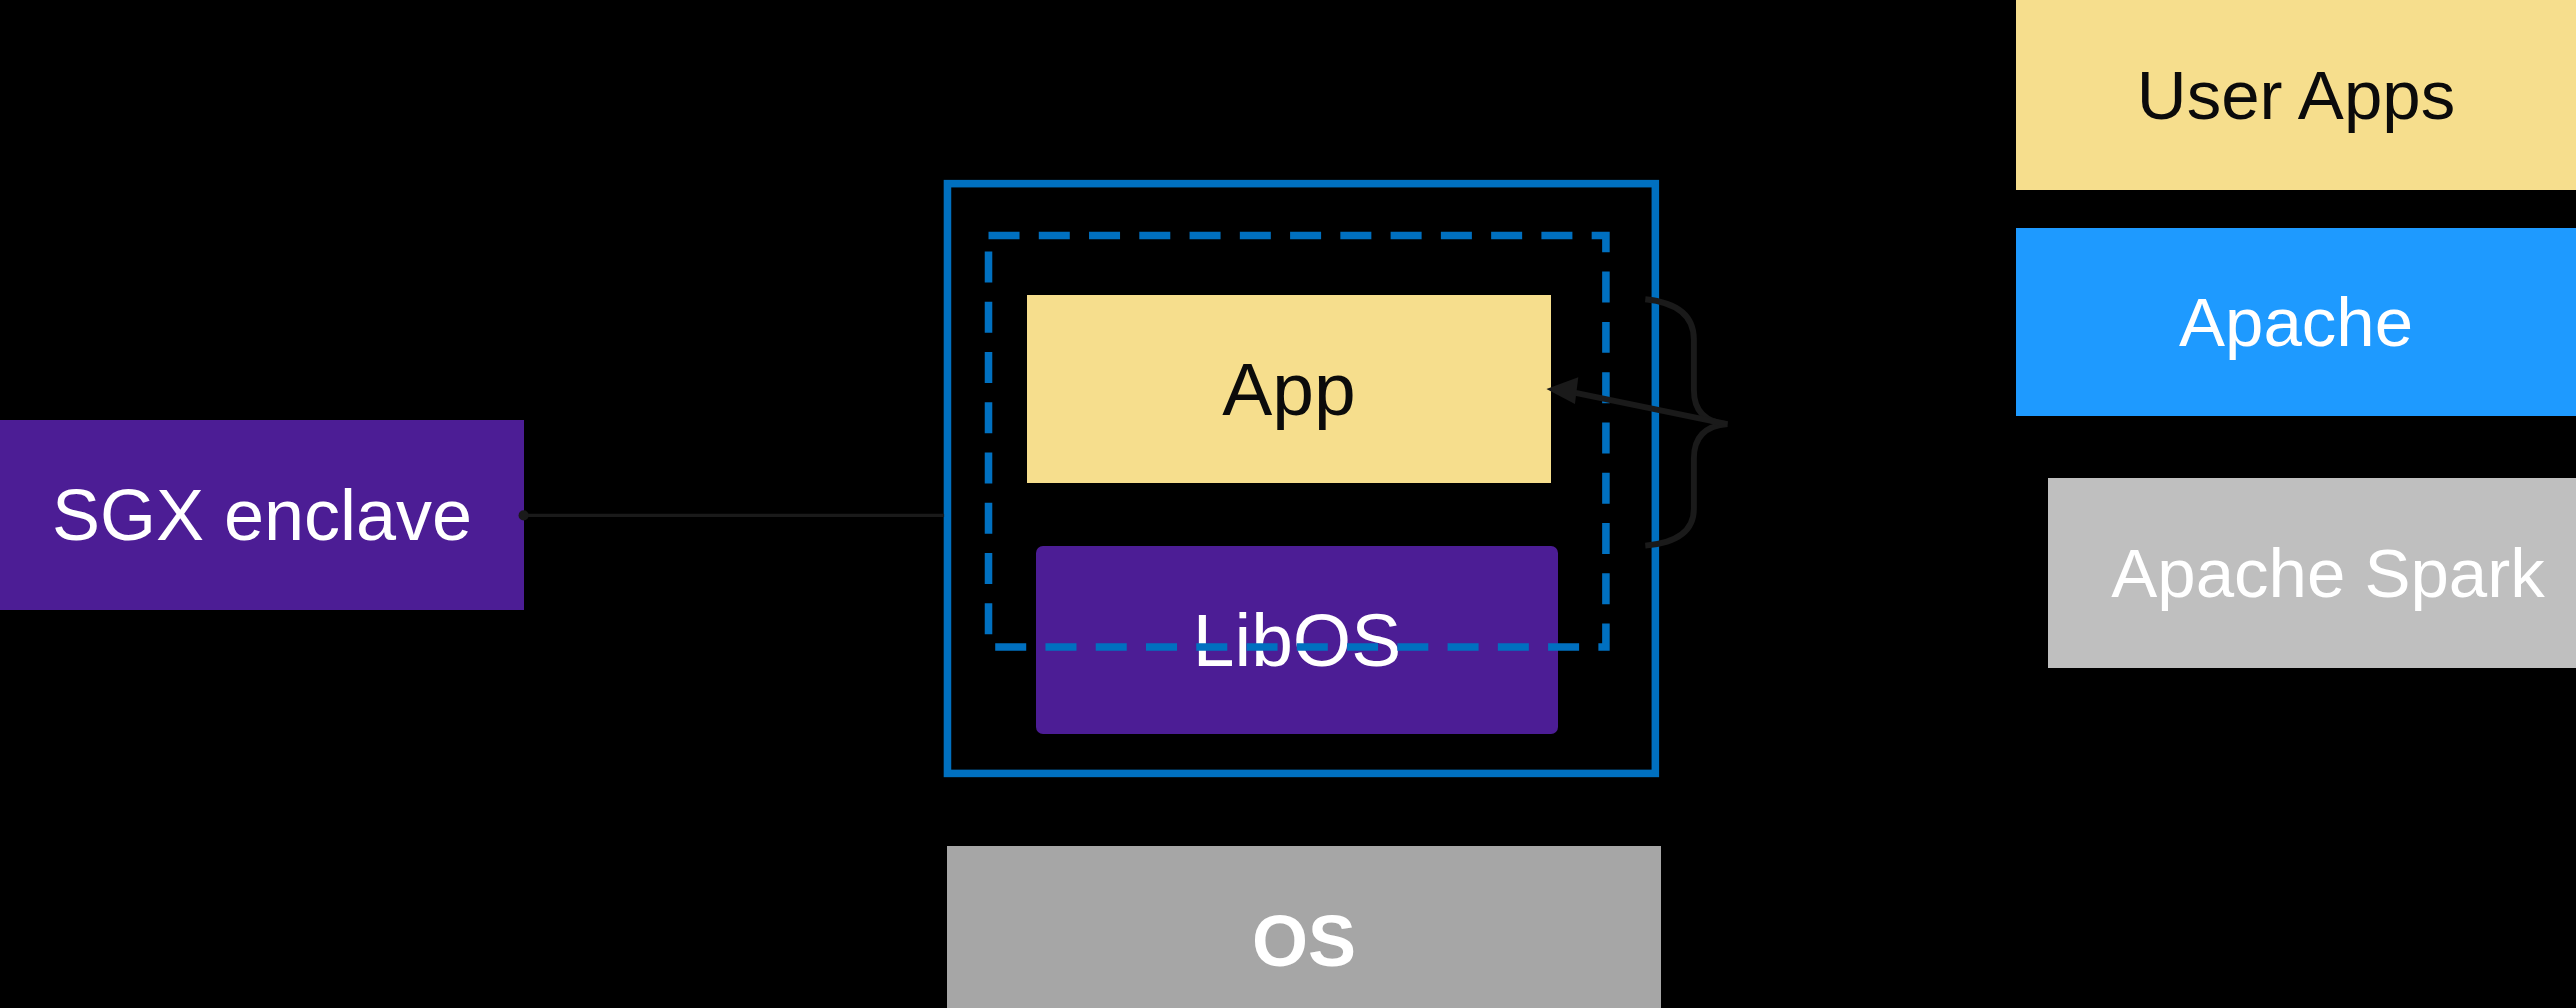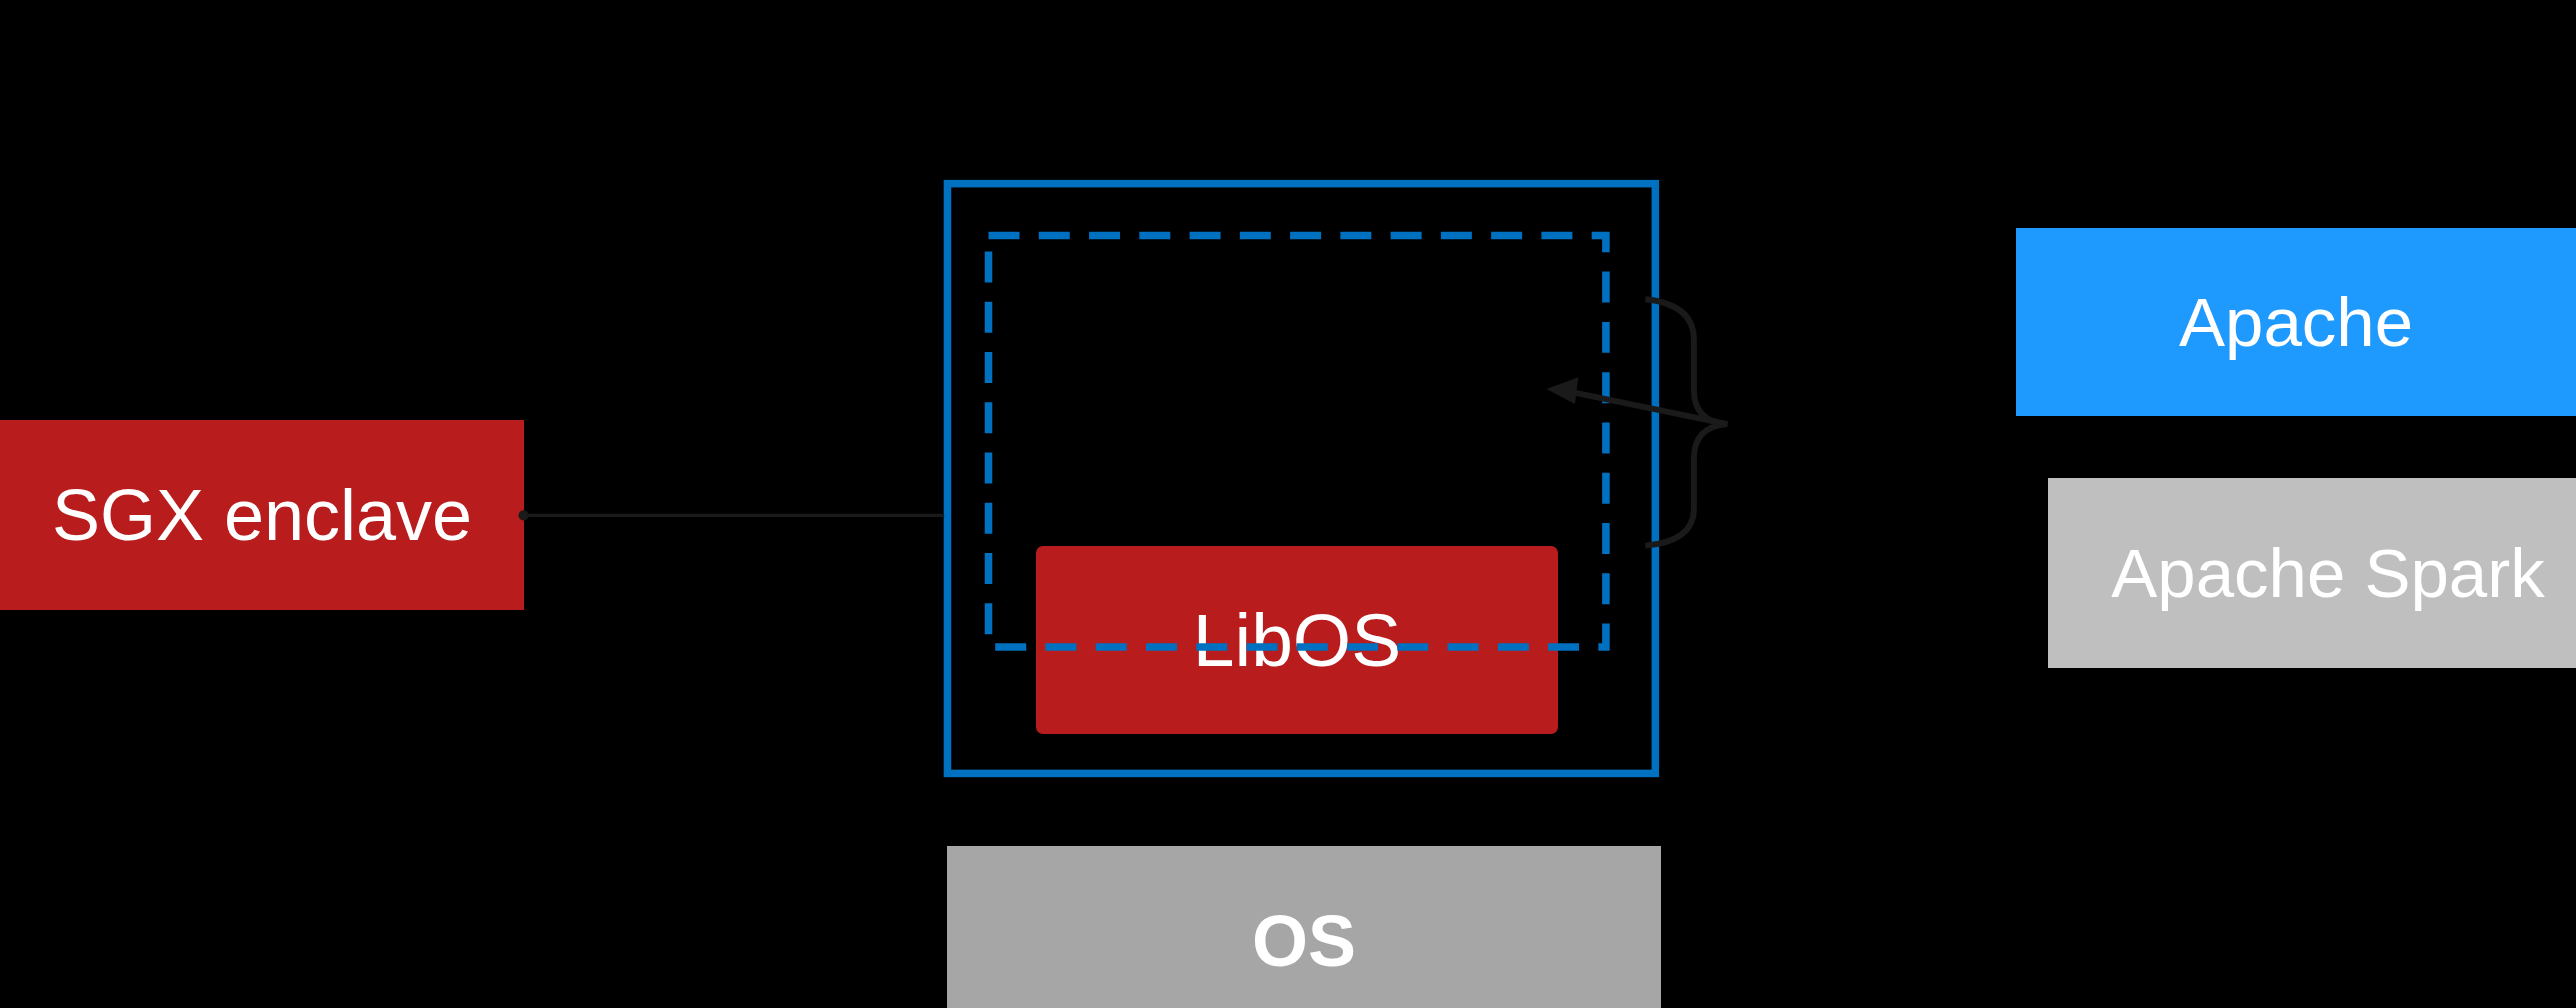--- a/index.html
+++ b/index.html
@@ -21,21 +21,21 @@
   }
   .box {
     position: absolute;
     display: flex;
     align-items: center;
     justify-content: center;
     text-align: center;
     line-height: 1;
     white-space: nowrap;
   }
-  .fill-intel-blue { background: #b91c1c; }
+  .fill-intel-blue { background: #4c1d95; }
   .fill-yellow     { background: #F6DE8D; }
   .fill-bright-blue{ background: #1E9AFF; }
   .fill-gray-light { background: #BFBFBF; margin-left: 32px; }
   .fill-gray-med   { background: #A6A6A6; }
 
   .txt-white { color: #FFFFFF; }
   .txt-dark  { color: #0B0B0B; }
 
   .fs-right  { font-size: 69px; }
   .fs-side   { font-size: 72px; }
@@ -52,29 +52,35 @@
 </style>
 </head>
 <body>
 
 <div class="stage">
 
   <div class="box fill-intel-blue fs-side txt-white" style="left:0px; top:420px; width:524px; height:190px;">
     <span>SGX enclave</span>
   </div>
 
+  <div class="box fill-yellow fs-center txt-dark" style="left:1027px; top:295px; width:524px; height:188px;">
+    <span>App</span>
+  </div>
 
   <div class="box fill-intel-blue fs-center txt-white" style="left:1036px; top:546px; width:522px; height:188px;border-radius:7px;">
     <span>LibOS</span>
   </div>
 
   <div class="box fill-gray-med fs-os txt-white" style="left:947px; top:818px; width:714px; height:190px;margin-top:28px;">
     <span>OS</span>
   </div>
 
+  <div class="box fill-yellow fs-right txt-dark" style="left:2016px; top:0px; width:560px; height:190px;">
+    <span>User Apps</span>
+  </div>
 
   <div class="box fill-bright-blue fs-right txt-white" style="left:2016px; top:228px; width:560px; height:188px;">
     <span>Apache</span>
   </div>
 
   <div class="box fill-gray-light fs-right txt-white" style="left:2016px; top:478px; width:560px; height:190px;">
     <span>Apache Spark</span>
   </div>
 
   <svg class="overlay" viewBox="0 0 3075 1204" xmlns="http://www.w3.org/2000/svg">

